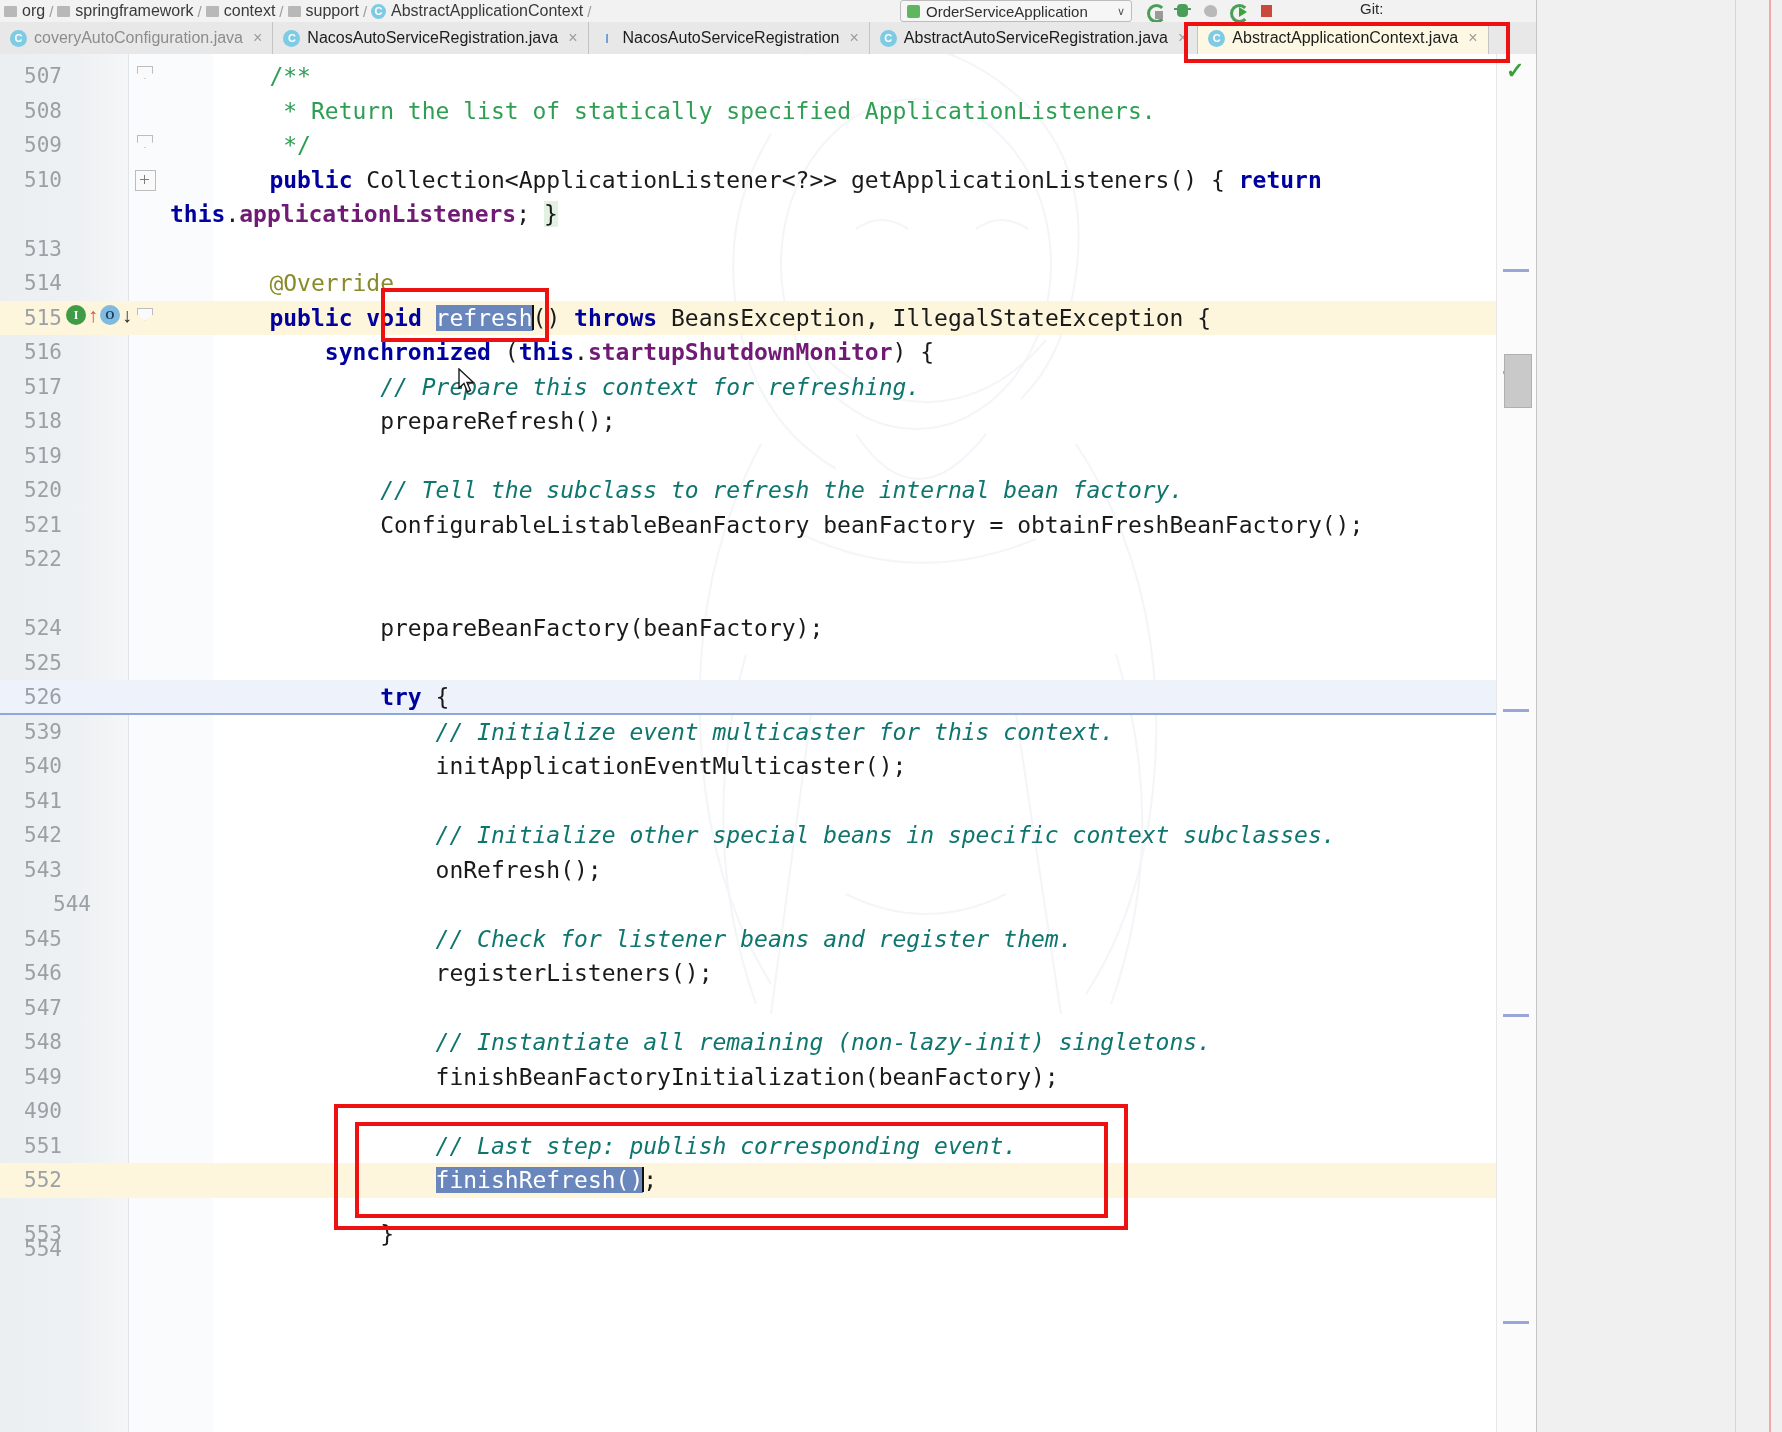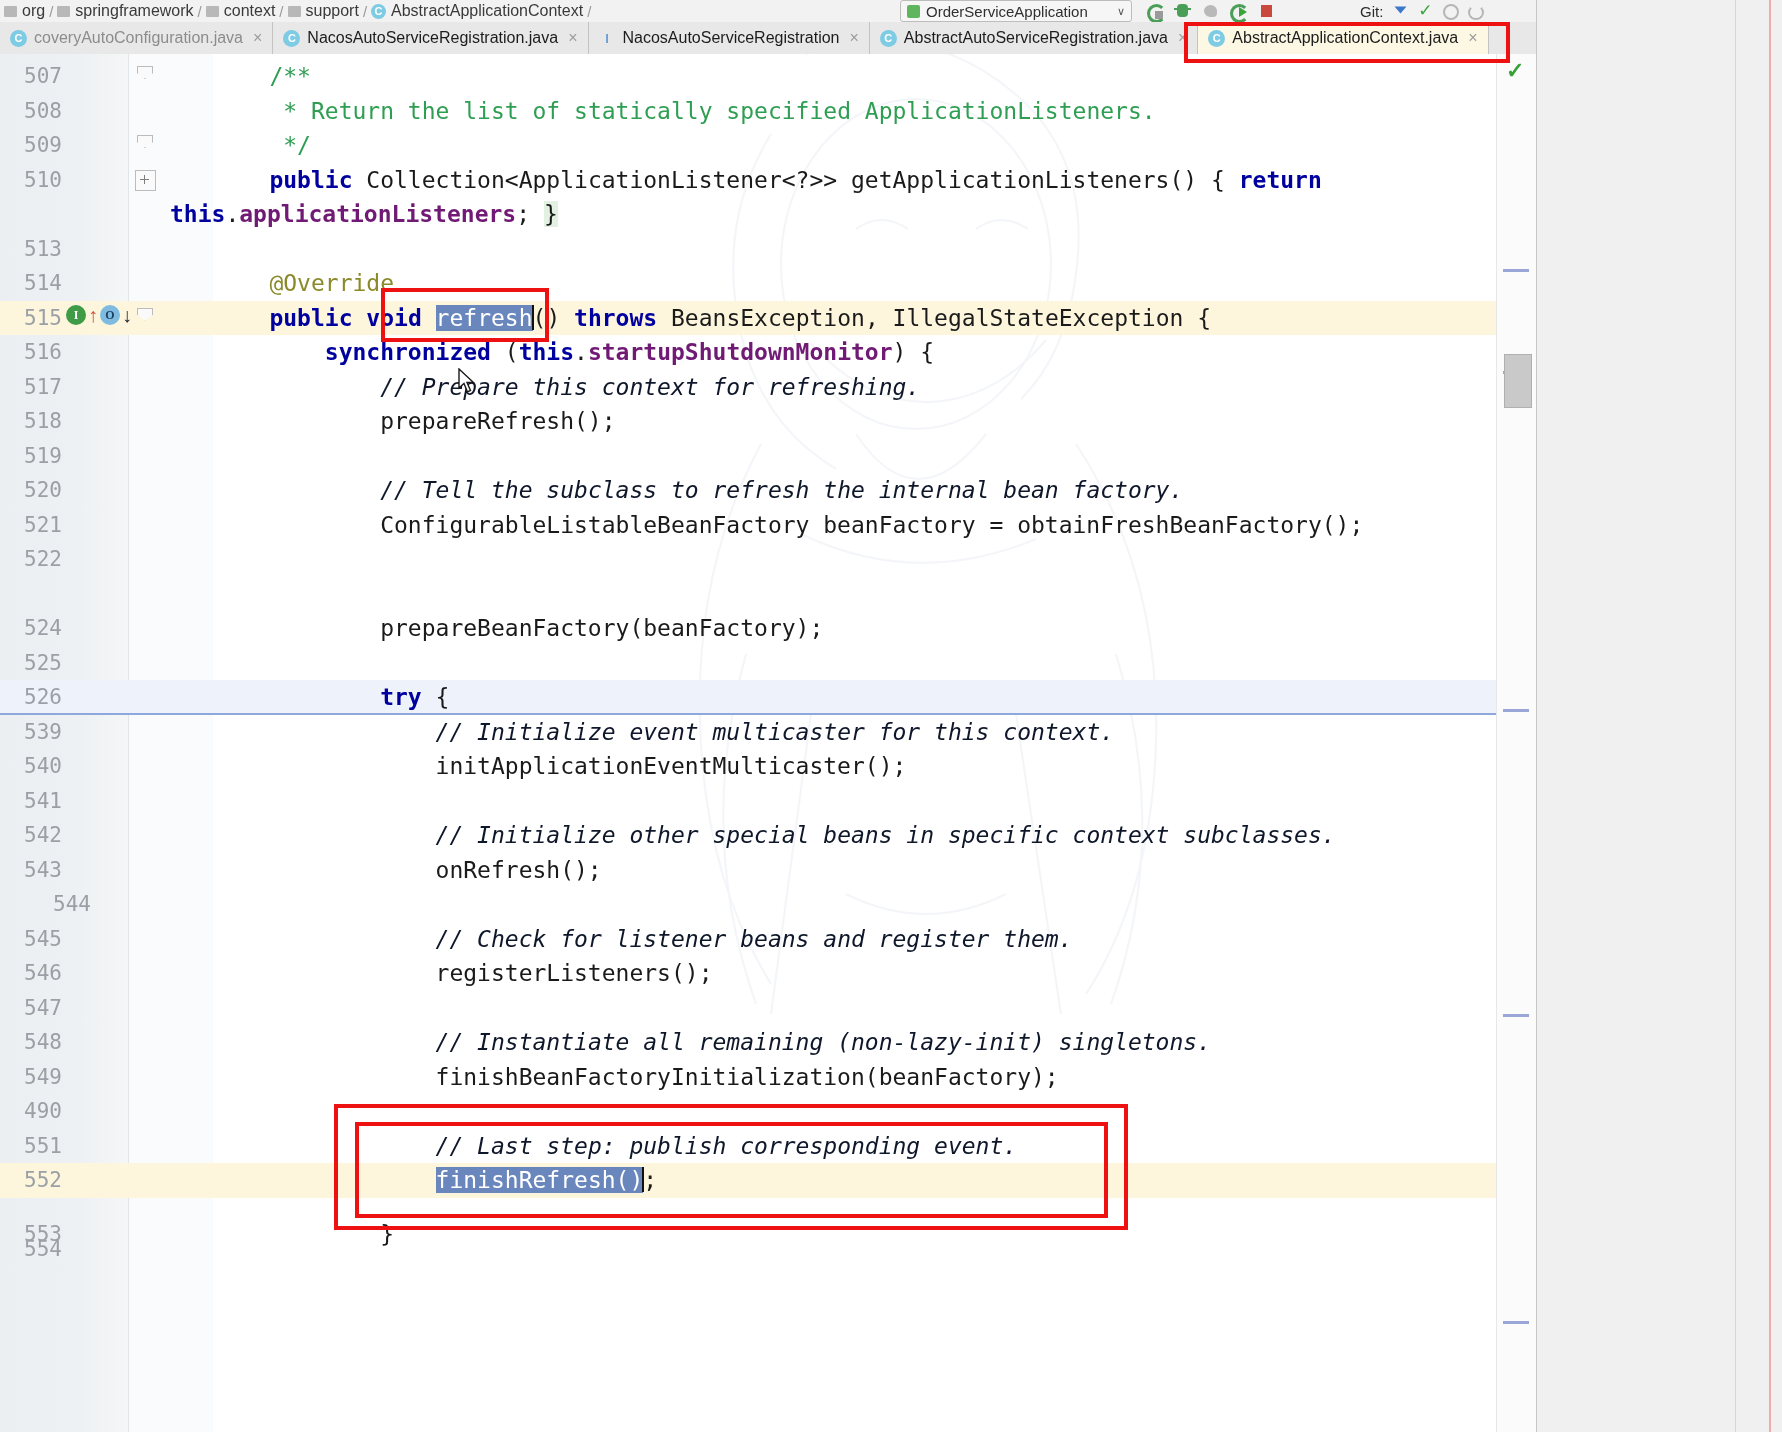--- a/index.html
+++ b/index.html
@@ -38,21 +38,21 @@
   .tbico.bug::after{content:"";position:absolute;left:0px;top:6px;width:17px;height:2px;background:#4a9e58;}
   .tbico.grey::before{content:"";position:absolute;left:2px;top:3px;width:13px;height:12px;
      background:#b9b9b9;border-radius:50% 50% 4px 50%;}
   .tbico.rerun::before{content:"";position:absolute;left:0px;top:2px;width:13px;height:13px;
      border:3px solid #4a9e58;border-radius:50%;border-right-color:transparent;}
   .tbico.rerun::after{content:"";position:absolute;left:9px;top:5px;border-left:8px solid #3aa33a;
      border-top:5px solid transparent;border-bottom:5px solid transparent;}
   .tbico.stop::before{content:"";position:absolute;left:3px;top:3px;width:11px;height:12px;background:#c94a3c;}
 
   .gitlbl{position:absolute;left:1360px;top:0;height:22px;display:flex;align-items:center;gap:9px;
-    font-size:15px;color:#2b2b2b;}
+    font-size:15px;color:#2b2b2b;flex-direction:column;}
   .gitlbl .vico{width:16px;height:16px;position:relative;}
   .gitlbl .vico.upd::before{content:"";position:absolute;left:5px;top:1px;border-left:7px solid #3c78c8;
      border-top:6px solid transparent;border-bottom:6px solid transparent;transform:rotate(90deg);}
   .gitlbl .vico.chk{color:#3aa33a;font-size:17px;line-height:16px;text-align:center;}
   .gitlbl .vico.hist::before{content:"";position:absolute;left:1px;top:1px;width:12px;height:12px;
      border:2px solid #b6b6b6;border-radius:50%;}
   .gitlbl .vico.rb::before{content:"";position:absolute;left:1px;top:2px;width:12px;height:11px;
      border:2px solid #b6b6b6;border-radius:50%;border-top-color:transparent;}
   .tbright{position:absolute;left:1692px;top:0;height:22px;display:flex;align-items:center;gap:12px;}
   .tbright .grid{width:16px;height:16px;position:relative;}
@@ -116,21 +116,21 @@
     background:#fafafa;border:1px solid #bcbcbc;clip-path:polygon(0 0,100% 0,100% 55%,50% 100%,0 55%);}
 
   .code{position:absolute;left:214px;right:0;top:0;height:34.5px;line-height:34.5px;
     font-family:"DejaVu Sans Mono",monospace;font-size:23px;white-space:pre;color:#1a1a1a;}
   .hl-caret{position:absolute;left:0;right:0;height:34.5px;background:#fdf6dd;}
   .hl-fold{position:absolute;left:0;right:0;height:34.5px;
     background:linear-gradient(#eef2fb,#eef2fb);}
   .foldline{position:absolute;left:0;right:0;height:2px;background:#8ea7dd;}
 
   .k{color:#00009f;font-weight:bold;}
-  .cm{color:#0f172a;font-style:italic;}
+  .cm{color:#0f766e;font-style:italic;}
   .doc{color:#2e9e52;}
   .fld{color:#701a75;font-weight:bold;}
   .sel{background:#6a87bd;color:#ffffff;}
   .caretbar{display:inline-block;width:2px;height:25px;background:#101010;vertical-align:-4px;margin:0 -1px;}
   .brmatch{background:#e3f1e3;}
 
   
   .mouse{position:absolute;left:458px;top:314px;width:18px;height:26px;z-index:40;}
 
   

